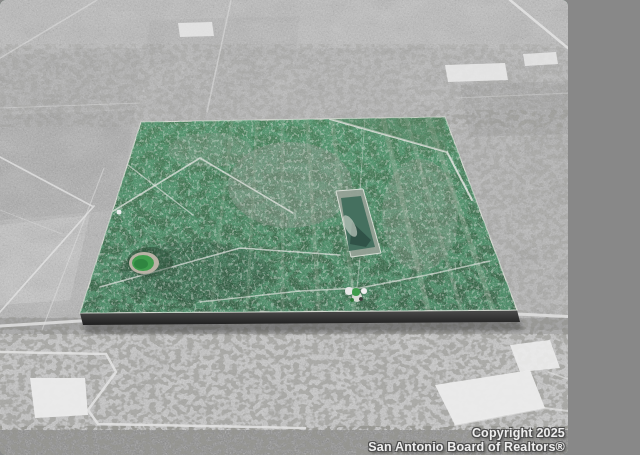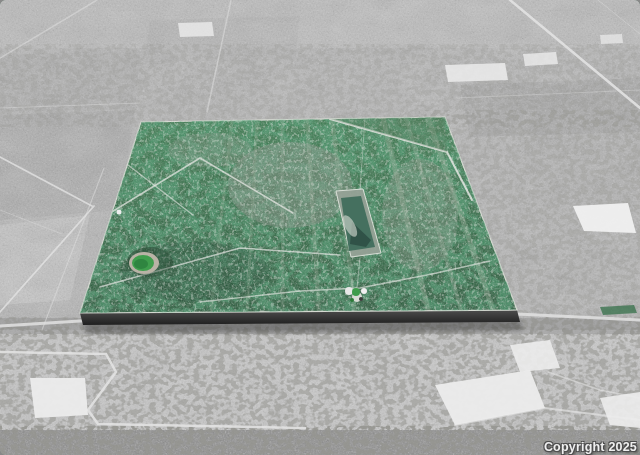--- a/index.html
+++ b/index.html
@@ -1,16 +1,16 @@
 <!DOCTYPE html>
 <html><head>
 <meta charset="utf-8">
 <style>
   html,body{margin:0;padding:0;background:#888;}
-  .stage{position:relative;width:640px;height:455px;overflow:hidden;background:#14532d;border-radius:6px;}
+  .stage{position:relative;width:568px;height:455px;overflow:hidden;background:#14532d;border-radius:6px;}
   .stage svg{position:absolute;left:0;top:0;display:block;}
   .watermark{
     position:absolute;right:3px;bottom:1px;text-align:right;
     font-family:"Liberation Sans",sans-serif;font-weight:bold;
     font-size:12.5px;line-height:14px;letter-spacing:.2px;color:#efefef;
     text-shadow:-1px -1px 0 #4e4e4e,1px -1px 0 #4e4e4e,-1px 1px 0 #4e4e4e,
                  1px 1px 0 #4e4e4e,2px 2px 3px rgba(0,0,0,.55);
     user-select:none;pointer-events:none;
   }
 </style>
@@ -168,14 +168,15 @@
         <circle cx="361" cy="299" r="2" fill="#3a3a3a"></circle>
       </g>
 
       <polygon points="330,119 445,117 447,152" fill="#5e7a60" opacity="0.3"></polygon>
     </g>
   </g>
 </svg>
 
   <div class="watermark">
     <div>Copyright 2025</div>
+    <div>San Antonio Board of Realtors®</div>
   </div>
 </div>
 
 </body></html>

